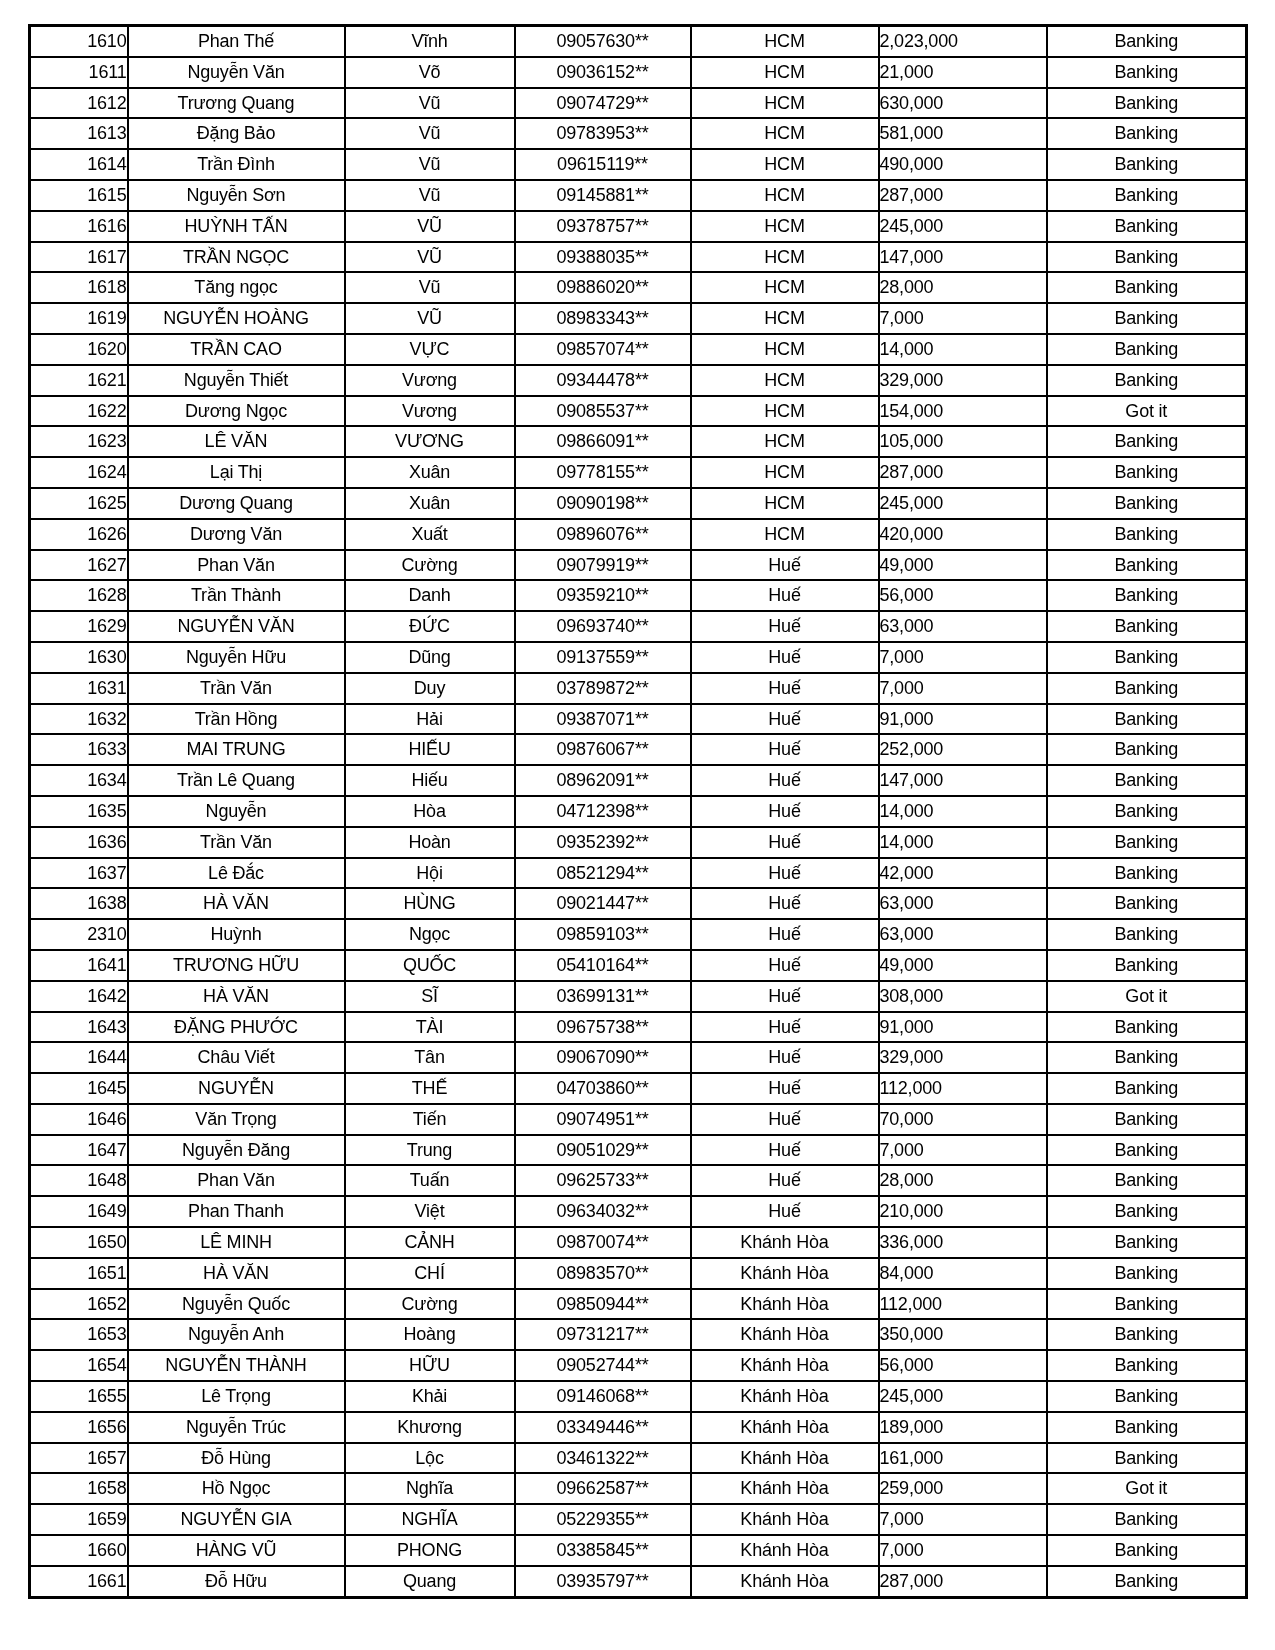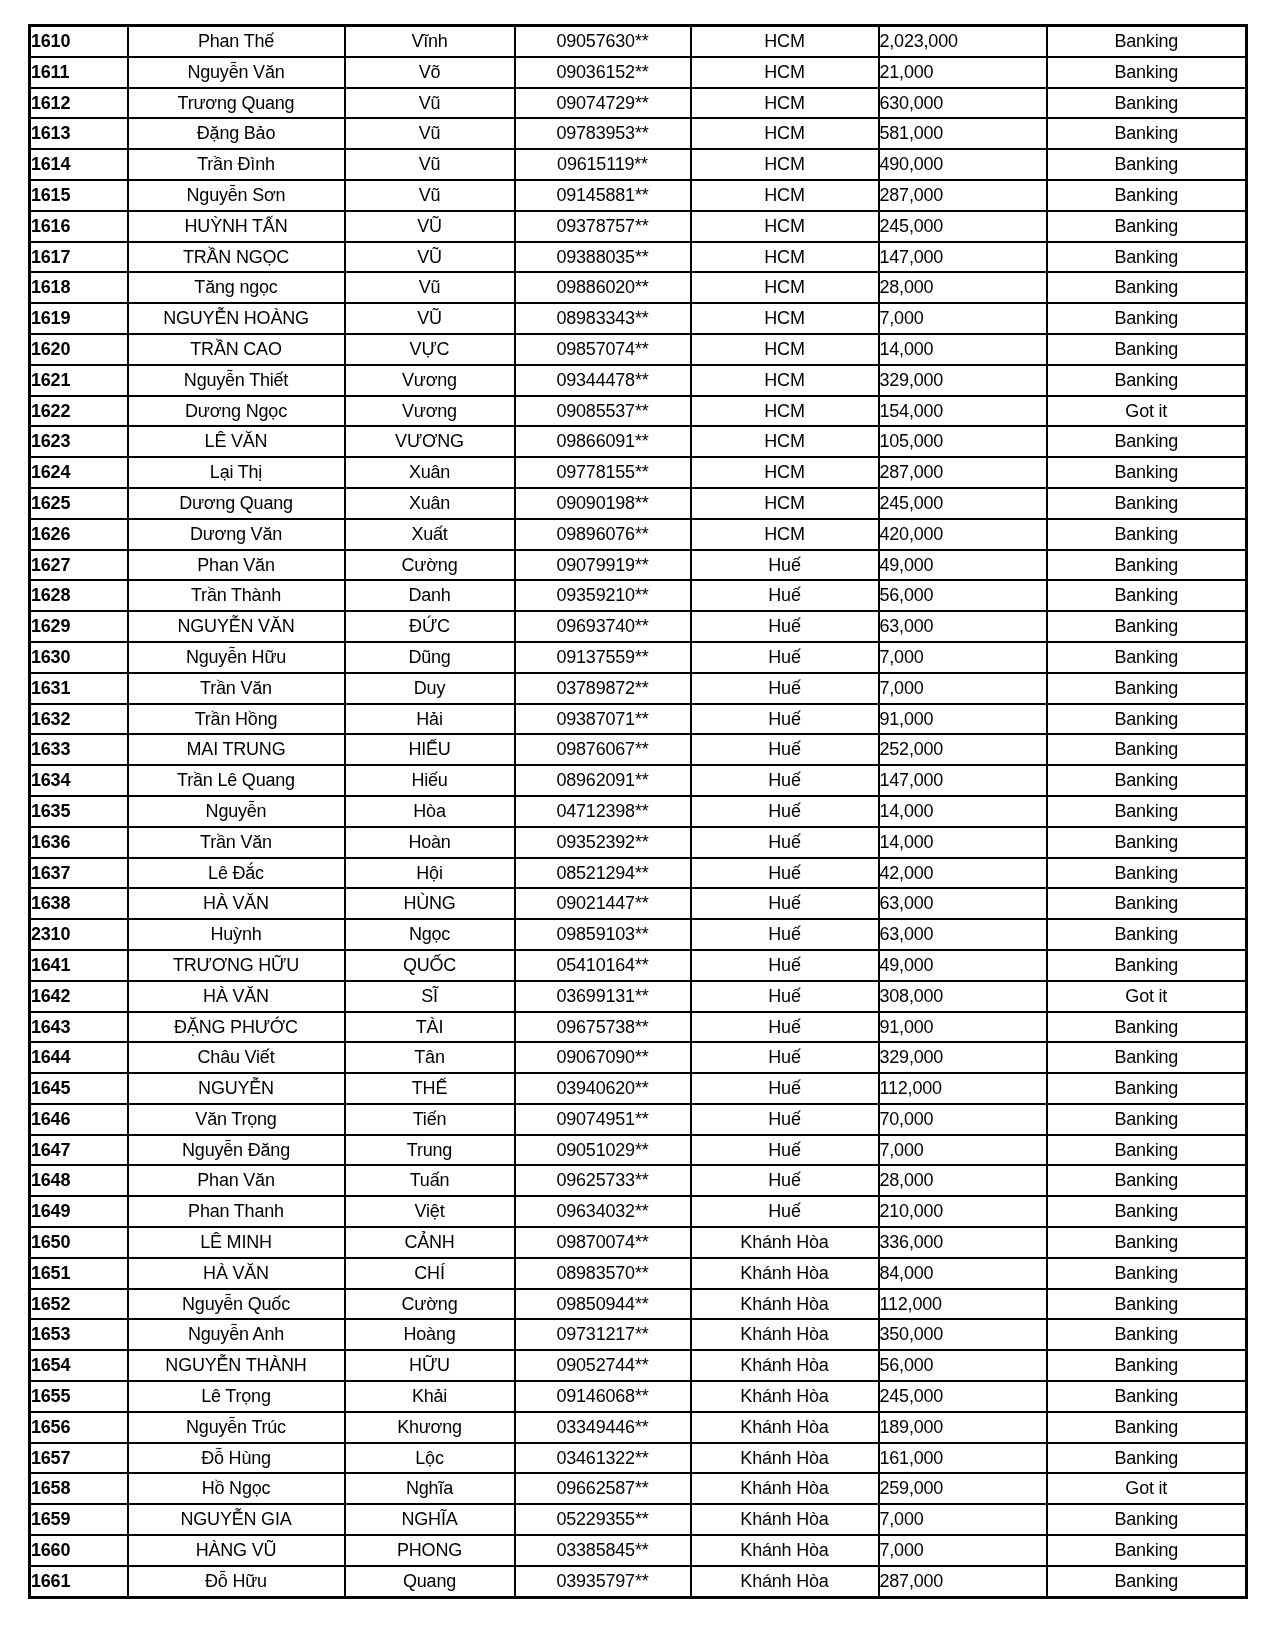--- a/index.html
+++ b/index.html
@@ -29,21 +29,21 @@
     height: 28.8px;
     line-height: 28.8px;
     font-size: 18px;
     letter-spacing: -0.2px;
     color: #000000;
     white-space: nowrap;
     overflow: hidden;
     vertical-align: middle;
     padding: 0;
   }
-  td.c0 { padding-right: 5px; font-weight: bold; }
+  td.c0 { text-align: right; padding-right: 5px; }
   td.c1, td.c2, td.c3, td.c4, td.c6 { text-align: center; }
   td.c5 { text-align: left; padding-right: 9px; }
 </style>
 </head>
 <body>
 
 <div class="page">
   <table class="winners">
     <colgroup>
       <col style="width:98px">
@@ -358,21 +358,21 @@
           <td class="c2">Tân</td>
           <td class="c3">09067090**</td>
           <td class="c4">Huế</td>
           <td class="c5">329,000</td>
           <td class="c6">Banking</td>
         </tr>
         <tr>
           <td class="c0">1645</td>
           <td class="c1">NGUYỄN</td>
           <td class="c2">THẾ</td>
-          <td class="c3">03940620**</td>
+          <td class="c3">04703860**</td>
           <td class="c4">Huế</td>
           <td class="c5">112,000</td>
           <td class="c6">Banking</td>
         </tr>
         <tr>
           <td class="c0">1646</td>
           <td class="c1">Văn Trọng</td>
           <td class="c2">Tiến</td>
           <td class="c3">09074951**</td>
           <td class="c4">Huế</td>

